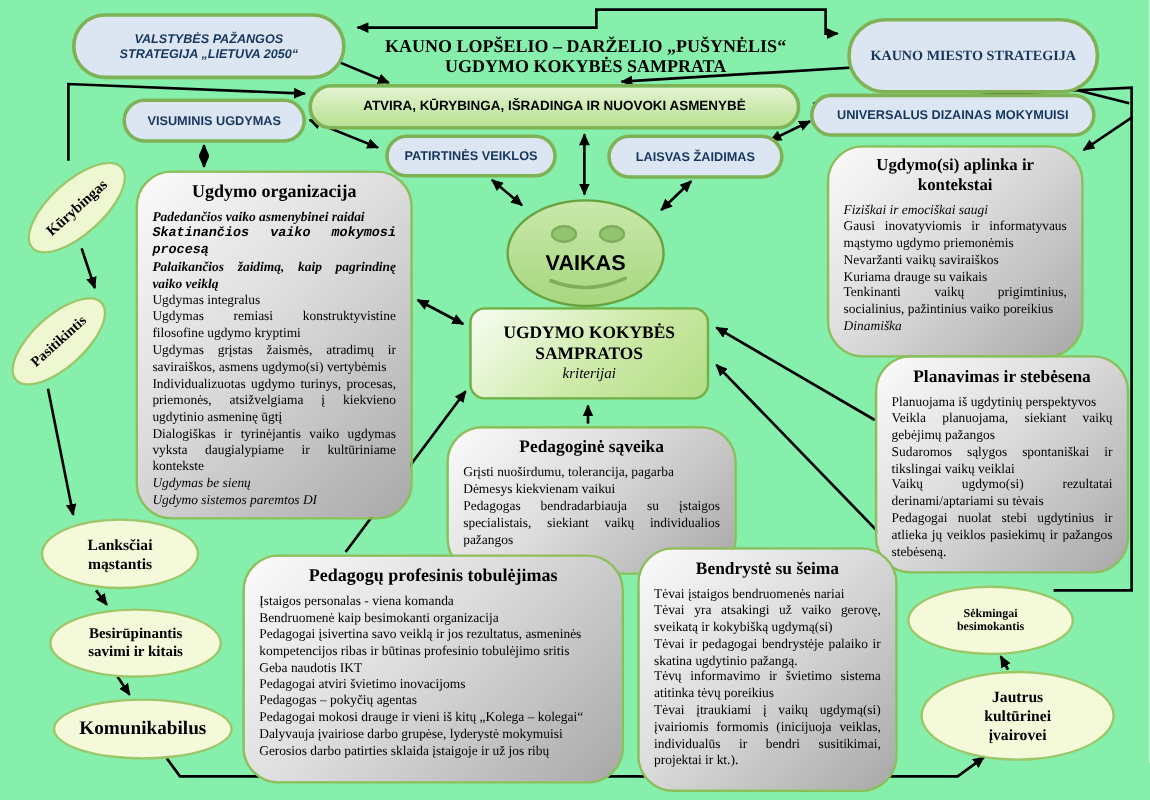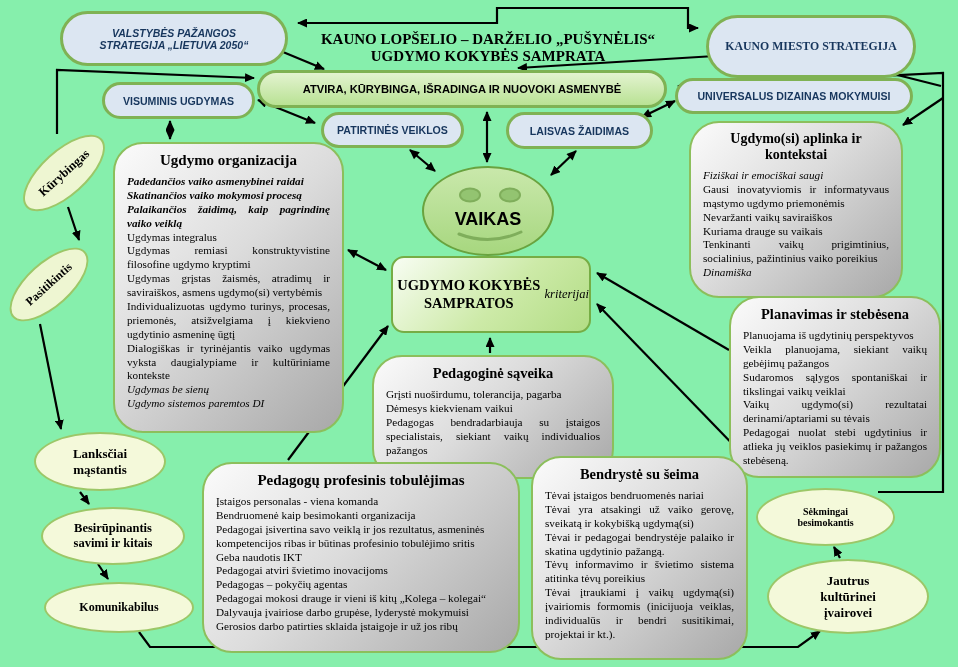--- a/index.html
+++ b/index.html
@@ -17,21 +17,21 @@
            font-family:"Liberation Sans",sans-serif;font-weight:bold;z-index:3;color:#000;}
   .pale-ell{background:#f4f9da;border:2.5px solid #9cc768;border-radius:50%;
            display:flex;align-items:center;justify-content:center;text-align:center;
            font-weight:bold;z-index:3;color:#000;}
   .graybox{background:linear-gradient(135deg,#fbfbfb 0%,#dcdcdc 45%,#a8a8a8 100%);
            border:2.5px solid #8cbf5c;border-radius:30px;z-index:2;padding:6px 12px;color:#000;}
   .graybox .bx-title{text-align:center;font-weight:bold;margin:2px 0 6px 0;}
   .graybox .line{font-size:11.2px;line-height:1.24;text-align:justify;}
   .center-box{background:linear-gradient(135deg,#f8fdf3 0%,#cdeaa8 55%,#b2dd85 100%);
            border:2.5px solid #76ad45;border-radius:13px;z-index:3;
-           display:flex;flex-direction:row;align-items:center;justify-content:center;text-align:center;}
+           display:flex;flex-direction:column;align-items:center;justify-content:center;text-align:center;}
   .rot{transform:rotate(-42deg);}
   #vaikas{background:linear-gradient(180deg,#c9e8ab,#a7d77f);border:2.5px solid #69a33f;border-radius:50%;z-index:3;}
   #vaikas .face{position:absolute;left:0;top:0;}
   #vaikas .vlabel{position:absolute;left:0;top:41px;width:100%;text-align:center;
            font-family:"Liberation Sans",sans-serif;font-weight:bold;font-size:18px;color:#000;}
   #main-title{font-weight:bold;font-size:15px;text-align:center;z-index:3;color:#000;}
 </style>
 </head>
 <body>
 
@@ -122,21 +122,21 @@
     <span>Kūrybingas</span>
   </div>
   <div class="abs pale-ell rot" style="left:0px;top:262px;width:98px;height:45px;font-size:12px;background:#eef6d2;">
     <span>Pasitikintis</span>
   </div>
 
   <div class="abs graybox" style="left:113px;top:142px;width:231px;height:291px;">
     <div class="bx-title" style="font-size:15px;">Ugdymo organizacija</div>
     <div>
         <div class="line" style="font-style: italic; font-weight: bold;">Padedančios vaiko asmenybinei raidai</div>
-        <div class="line" style="font-style: italic; font-weight: bold;">Skatinančios vaiko mokymosi procesą</div>
+        <div class="line" style="font-style: italic; font-weight: bold; font-family: Liberation Mono, monospace;">Skatinančios vaiko mokymosi procesą</div>
         <div class="line" style="font-style: italic; font-weight: bold;">Palaikančios žaidimą, kaip pagrindinę vaiko veiklą</div>
         <div class="line">Ugdymas integralus</div>
         <div class="line">Ugdymas remiasi konstruktyvistine filosofine ugdymo kryptimi</div>
         <div class="line">Ugdymas grįstas žaismės, atradimų ir saviraiškos, asmens ugdymo(si) vertybėmis</div>
         <div class="line">Individualizuotas ugdymo turinys, procesas, priemonės, atsižvelgiama į kiekvieno ugdytinio asmeninę ūgtį</div>
         <div class="line">Dialogiškas ir tyrinėjantis vaiko ugdymas vyksta daugialypiame ir kultūriniame kontekste</div>
         <div class="line" style="font-style: italic;">Ugdymas be sienų</div>
         <div class="line" style="font-style: italic;">Ugdymo sistemos paremtos DI</div>
       </div>
   </div>
@@ -198,21 +198,21 @@
         <div class="line">Tėvai įtraukiami į vaikų ugdymą(si) įvairiomis formomis (inicijuoja veiklas, individualūs ir bendri susitikimai, projektai ir kt.).</div>
       </div>
   </div>
 
   <div class="abs pale-ell" style="left:34px;top:432px;width:132px;height:59px;font-size:13px;">
     <span style="width:90px;">Lanksčiai mąstantis</span>
   </div>
   <div class="abs pale-ell" style="left:41px;top:507px;width:144px;height:58px;font-size:12.5px;">
     <span style="width:110px;">Besirūpinantis savimi ir kitais</span>
   </div>
-  <div class="abs pale-ell" style="left:44px;top:582px;width:150px;height:51px;font-size:12px;">
+  <div class="abs pale-ell" style="left:44px;top:582px;width:150px;height:51px;font-size:16px;">
     <span>Komunikabilus</span>
   </div>
 
   <div class="abs pale-ell" style="left:756px;top:488px;width:139px;height:58px;font-size:10px;">
     <span style="width:100px;">Sėkmingai besimokantis</span>
   </div>
   <div class="abs pale-ell" style="left:767px;top:559px;width:162px;height:75px;font-size:13px;">
     <span style="width:85px;">Jautrus kultūrinei įvairovei</span>
   </div>
 

